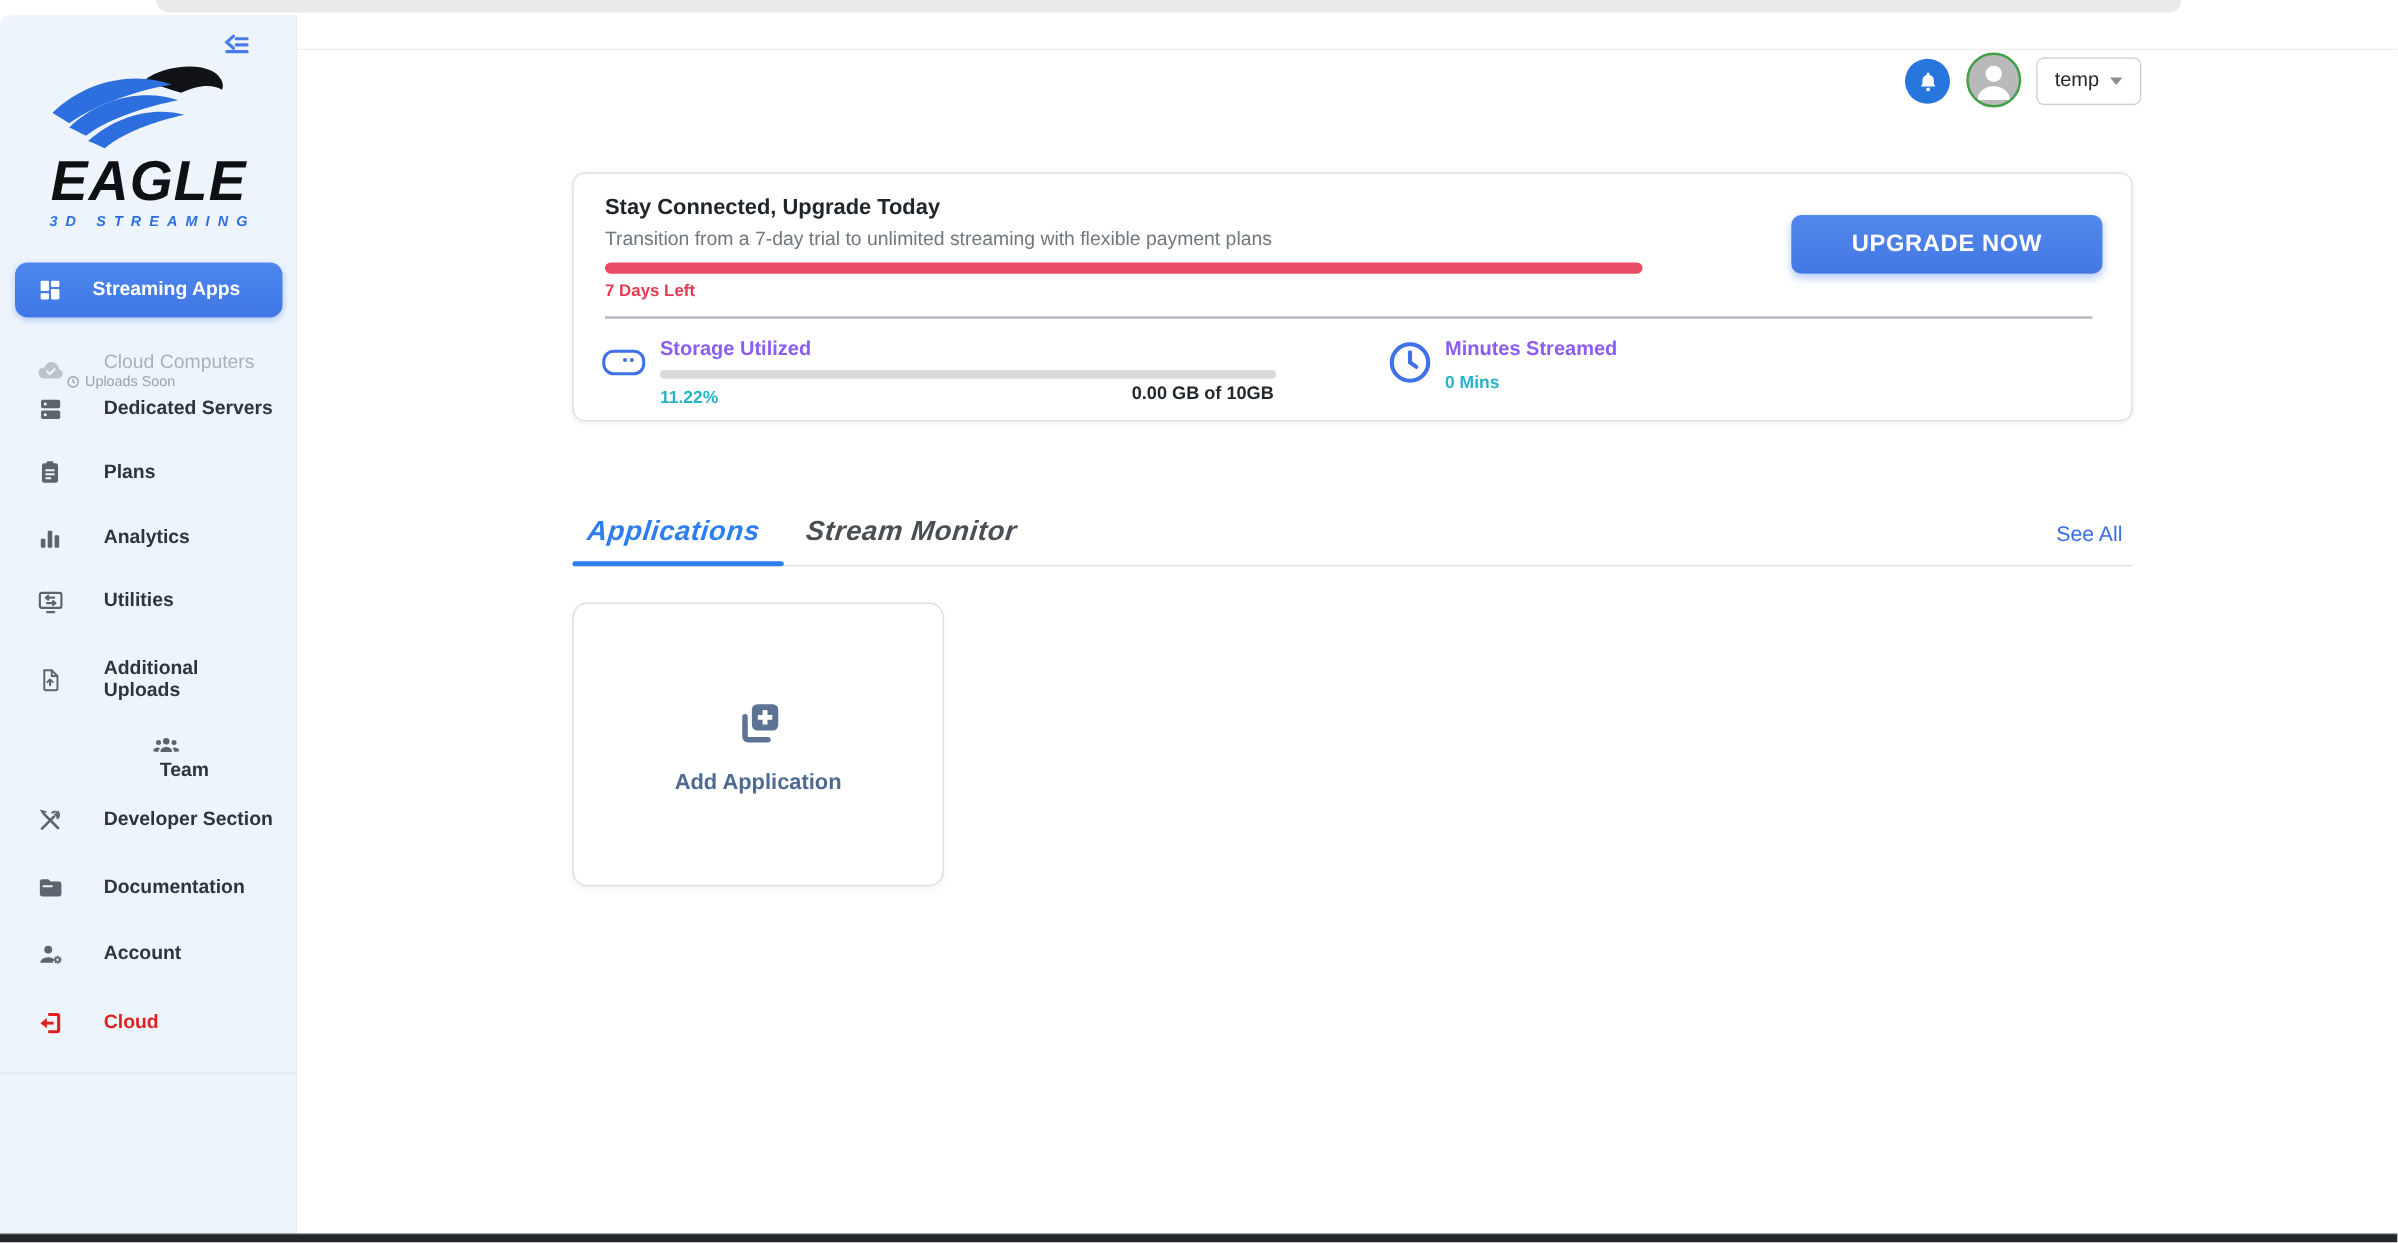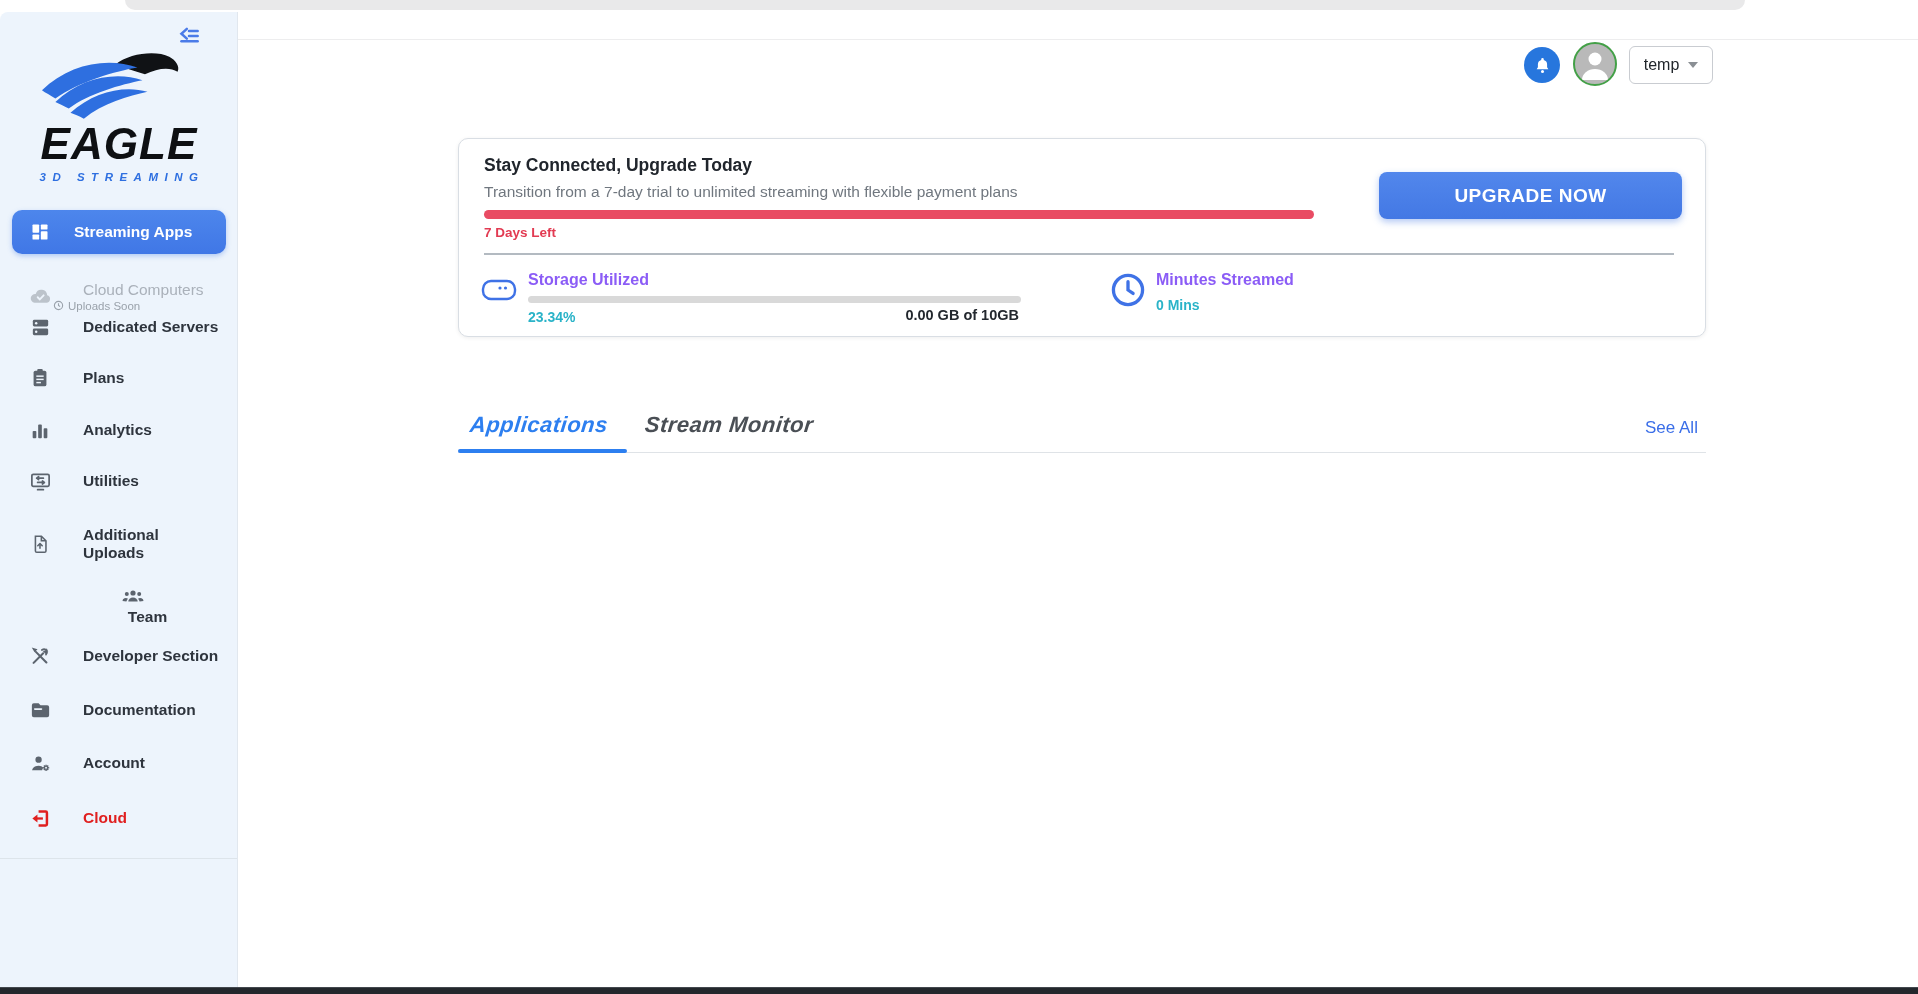--- a/index.html
+++ b/index.html
@@ -58,21 +58,21 @@
 
   
   .banner { position:absolute; left:220px; top:126px; width:1248px; height:199px;
     background:#fff; border:1px solid #d9dee4; border-radius:10px;
     box-shadow:0 1px 4px rgba(0,0,0,.07); }
   .banner-title { position:absolute; left:25px; top:16px; font-size:17.5px; font-weight:700; color:#20252c; }
   .banner-sub { position:absolute; left:25px; top:44px; font-size:15.5px; color:#70777f; }
   .trial-bar { position:absolute; left:25px; top:71px; width:830px; height:9px;
     border-radius:5px; background:#e94b63; }
   .days-left { position:absolute; left:25px; top:86px; font-size:13.5px; font-weight:700; color:#e23b52; }
-  .upgrade-btn { position:absolute; right:23px; top:33px; width:303px; height:47px;
+  .upgrade-btn { position:absolute; right:23px; top:33px; width:249px; height:47px;
     background:linear-gradient(180deg,#5287ec,#4378e4); border:none; border-radius:8px;
     color:#fff; font-size:19px; font-weight:800; letter-spacing:.5px; cursor:pointer;
     font-family:"Liberation Sans", sans-serif; box-shadow:0 3px 7px rgba(67,120,228,.4); }
   .banner-divider { position:absolute; left:25px; top:114px; width:1190px; height:2px; background:#b3bac1; }
 
   .stat-label { position:absolute; font-size:16px; color:#8b5cf6;font-weight:bold; }
   .storage-track { position:absolute; left:69px; top:157px; width:493px; height:7px;
     border-radius:4px; background:#d9d9d9; }
   .stat-teal { position:absolute; font-size:14px; font-weight:700; color:#2ab3c8; }
   .storage-usage { position:absolute; right:686px; top:168px; font-size:14.5px; font-weight:700; color:#23282e; }
@@ -317,35 +317,46 @@
 
       <span style="position:absolute; left:22px; top:138px;">
         <svg width="36" height="26" viewBox="0 0 36 24" fill="none" stroke="#3f72e6" stroke-width="2.4">
           <rect x="2" y="3" width="32" height="18" rx="8"></rect>
           <circle cx="19" cy="10" r="1.6" fill="#3f72e6" stroke="none"></circle>
           <circle cx="24.5" cy="10" r="1.6" fill="#3f72e6" stroke="none"></circle>
         </svg>
       </span>
       <div class="stat-label" style="left:69px; top:132px;">Storage Utilized</div>
       <div class="storage-track"></div>
-      <div class="stat-teal" style="left:69px; top:170px;">23.34%</div>
+      <div class="stat-teal" style="left:69px; top:170px;">11.22%</div>
       <div class="storage-usage">0.00 GB of 10GB</div>
 
       <span style="position:absolute; left:650px; top:132px;">
         <svg width="38" height="38" viewBox="0 0 24 24" fill="none" stroke="#3f72e6" stroke-width="2.1" stroke-linecap="round">
           <circle cx="12" cy="12" r="9.2"></circle>
           <polyline points="12,6.8 12,12 15.2,14.2"></polyline>
         </svg>
       </span>
       <div class="stat-label" style="left:697px; top:132px;">Minutes Streamed</div>
       <div class="stat-teal" style="left:697px; top:158px;">0 Mins</div>
     </div>
 
     <div class="tab active">Applications</div>
     <div class="tab idle">Stream Monitor</div>
     <div class="tabs-line"></div>
     <div class="tabs-underline"></div>
     <div class="see-all">See All</div>
 
+    <div class="app-card">
+      <span>
+        <svg width="44" height="44" viewBox="0 0 24 24">
+          <path d="M6 9.5 v8.7 a1.3 1.3 0 0 0 1.3 1.3 H16" fill="none" stroke="#5d7396" stroke-width="2.4" stroke-linecap="round"></path>
+          <rect x="9" y="4" width="11.5" height="11.5" rx="2.4" fill="#5d7396"></rect>
+          <rect x="13.7" y="6.6" width="2.1" height="6.3" fill="#fff"></rect>
+          <rect x="11.6" y="8.7" width="6.3" height="2.1" fill="#fff"></rect>
+        </svg>
+      </span>
+      <div class="add-label">Add Application</div>
+    </div>
   </div>
 
   <div class="taskbar"></div>
 </div>
 
 </body></html>

